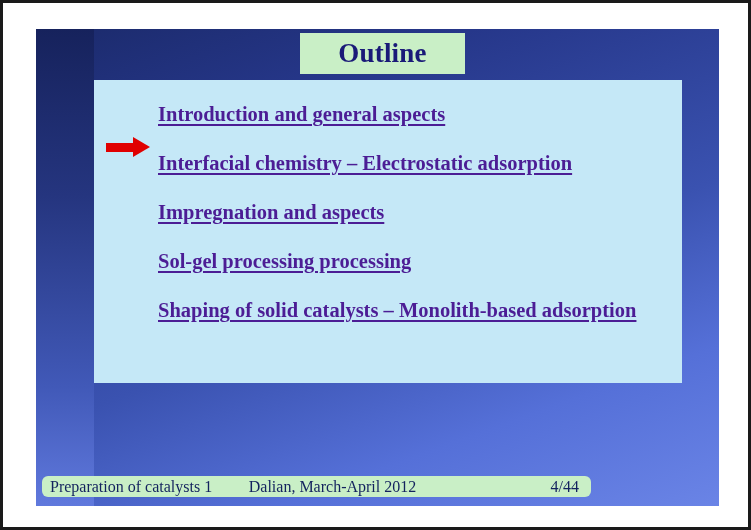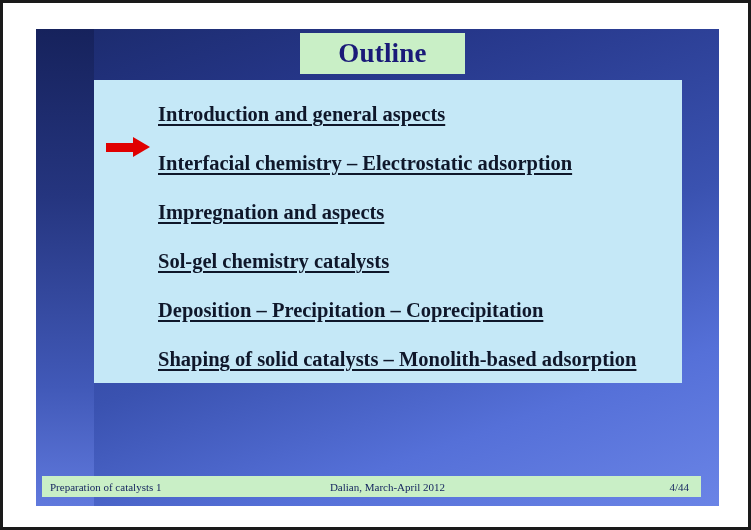--- a/index.html
+++ b/index.html
@@ -76,21 +76,21 @@
     height: 49px;
     display: flex;
     align-items: center;
     padding-left: 58px;
     box-sizing: border-box;
   }
   .outline-item .label {
     font-family: "Liberation Serif", serif;
     font-size: 20.5px;
     font-weight: bold;
-    color: #0f172a;
+    color: #4c1d95;
     text-decoration: underline;
     text-underline-offset: 3px;
     white-space: nowrap;
   }
   
   .arrow-marker {
     position: absolute;
     left: 12px;
     top: 57px;
     width: 46px;
@@ -111,28 +111,29 @@
     width: 0; height: 0;
     border-top: 10px solid transparent;
     border-bottom: 10px solid transparent;
     border-left: 17px solid #e00000;
   }
   
   .footer {
     position: absolute;
     left: 6px;
     bottom: 9px;
-    width: 659px;
+    width: 549px;
     height: 21px;
     background: #c9efc6;
     display: flex;
     align-items: center;
     font-family: "Liberation Serif", serif;
-    font-size: 11px;
+    font-size: 16px;
     color: #13225e;
+    border-radius: 6px;
   }
   .footer .left { position: absolute; left: 8px; }
   .footer .center { position: absolute; left: 16px; width: 100%; text-align: center; }
   .footer .right { position: absolute; right: 12px; }
 </style>
 </head>
 <body>
 
 <div class="slide-frame">
   <div class="slide">
@@ -154,24 +155,21 @@
         <div class="outline-item">
           <span class="label">Introduction and general aspects</span>
         </div>
         <div class="outline-item">
           <span class="label">Interfacial chemistry – Electrostatic adsorption</span>
         </div>
         <div class="outline-item">
           <span class="label">Impregnation and aspects</span>
         </div>
         <div class="outline-item">
-          <span class="label">Sol-gel chemistry catalysts</span>
-        </div>
-        <div class="outline-item">
-          <span class="label">Deposition – Precipitation – Coprecipitation</span>
+          <span class="label">Sol-gel processing processing</span>
         </div>
         <div class="outline-item">
           <span class="label">Shaping of solid catalysts – Monolith-based adsorption</span>
         </div>
       </div>
 
     </div>
 
     <div class="footer">
       <span class="left">Preparation of catalysts 1</span>

